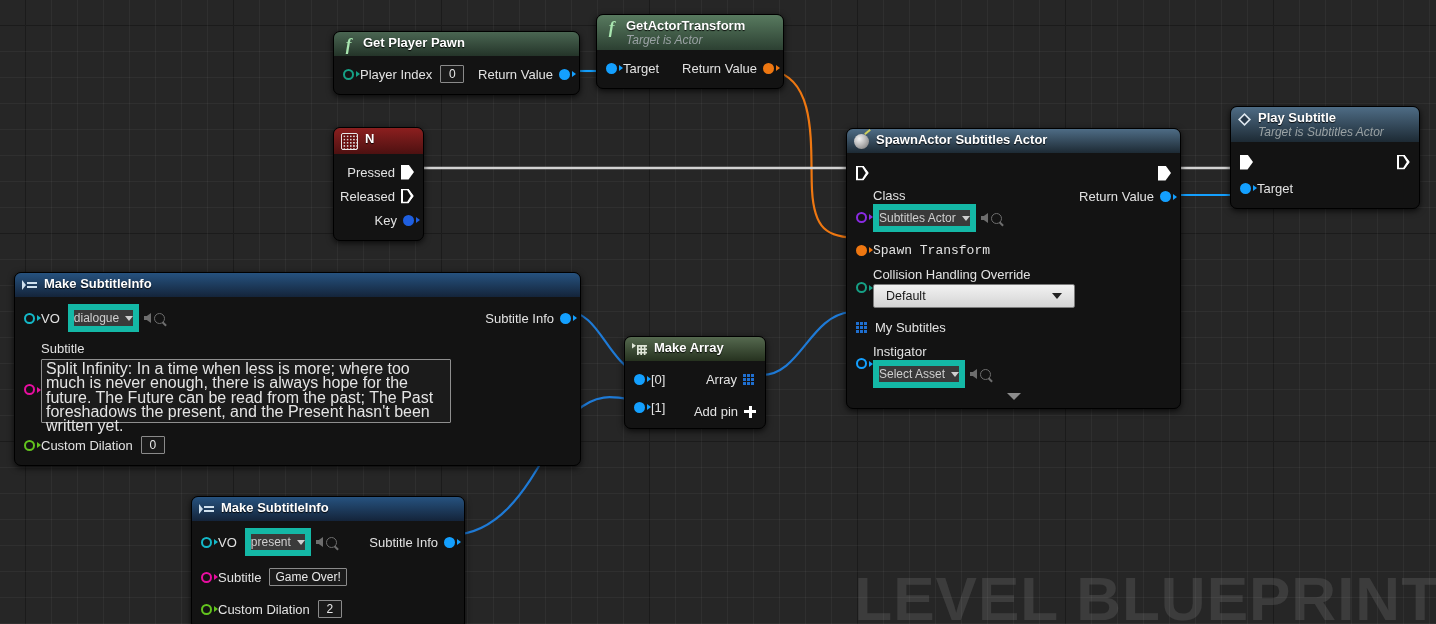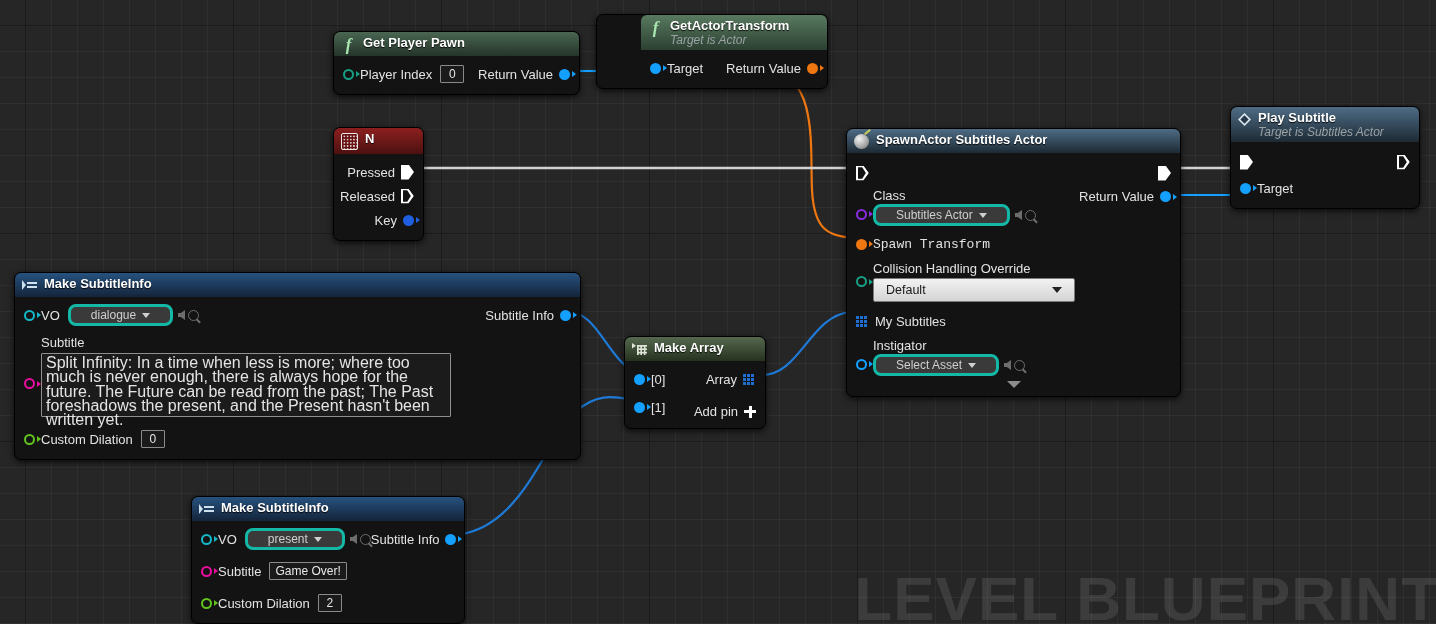--- a/index.html
+++ b/index.html
@@ -175,23 +175,23 @@
     padding: 1px 5px;
     min-width: 12px;
     text-align: center;
     border-radius: 1px;
   }
 
   
   .assetsel {
     display:flex; align-items:center; gap:4px;
     background: #3a3a3a;
-    border: 3px solid #14b8a6;
-    border-radius: 8px;
-    padding: 1px 20px;
+    border: 6px solid #14b8a6;
+    border-radius: 0;
+    padding: 1px 0;
     color: #cfcfcf;
     font-size: 12px;
   }
   .assetsel .caret {
     width:0;height:0;
     border-left:4px solid transparent;
     border-right:4px solid transparent;
     border-top:5px solid #cfcfcf;
     margin-left:2px;
   }
@@ -371,21 +371,21 @@
           <span class="valbox" style="margin-left:8px;">0</span>
         </div>
         <div style="display:flex;align-items:center;">
           <span class="pin-label lbl-right">Return Value</span>
           <span class="pin filled c-blue"></span>
         </div>
       </div>
     </div>
   </div>
 
-  <div class="node" style="left:596px; top:14px; width:186px;padding-left:44px;">
+  <div class="node" style="left:596px; top:14px; width:186px;">
     <div class="node-header hdr-func2">
       <div class="gl gl-f"></div>
       <div class="htext">
         <div class="node-title">GetActorTransform</div>
         <div class="node-subtitle">Target is Actor</div>
       </div>
     </div>
     <div class="node-body">
       <div class="row split">
         <div style="display:flex;align-items:center;">
@@ -484,21 +484,21 @@
             <i></i>
             <i></i>
             <i></i>
             <i></i>
             <i></i>
             <i></i>
         </span>
         <span class="pin-label lbl-left">My Subtitles</span>
       </div>
 
-      <div class="row" style="align-items:center;margin-top:4px;">
+      <div class="row" style="align-items:flex-start;margin-top:4px;">
         <span class="pin c-blue" style="margin-top:14px;"></span>
         <div style="display:flex;flex-direction:column;margin-left:6px;gap:1px;">
           <span class="pin-label">Instigator</span>
           <div style="display:flex;align-items:center;">
             <span class="assetsel">
               <span>Select Asset</span>
               <span class="caret"></span>
             </span>
             <span class="mini-icons">
               <span class="icon-back"></span>

